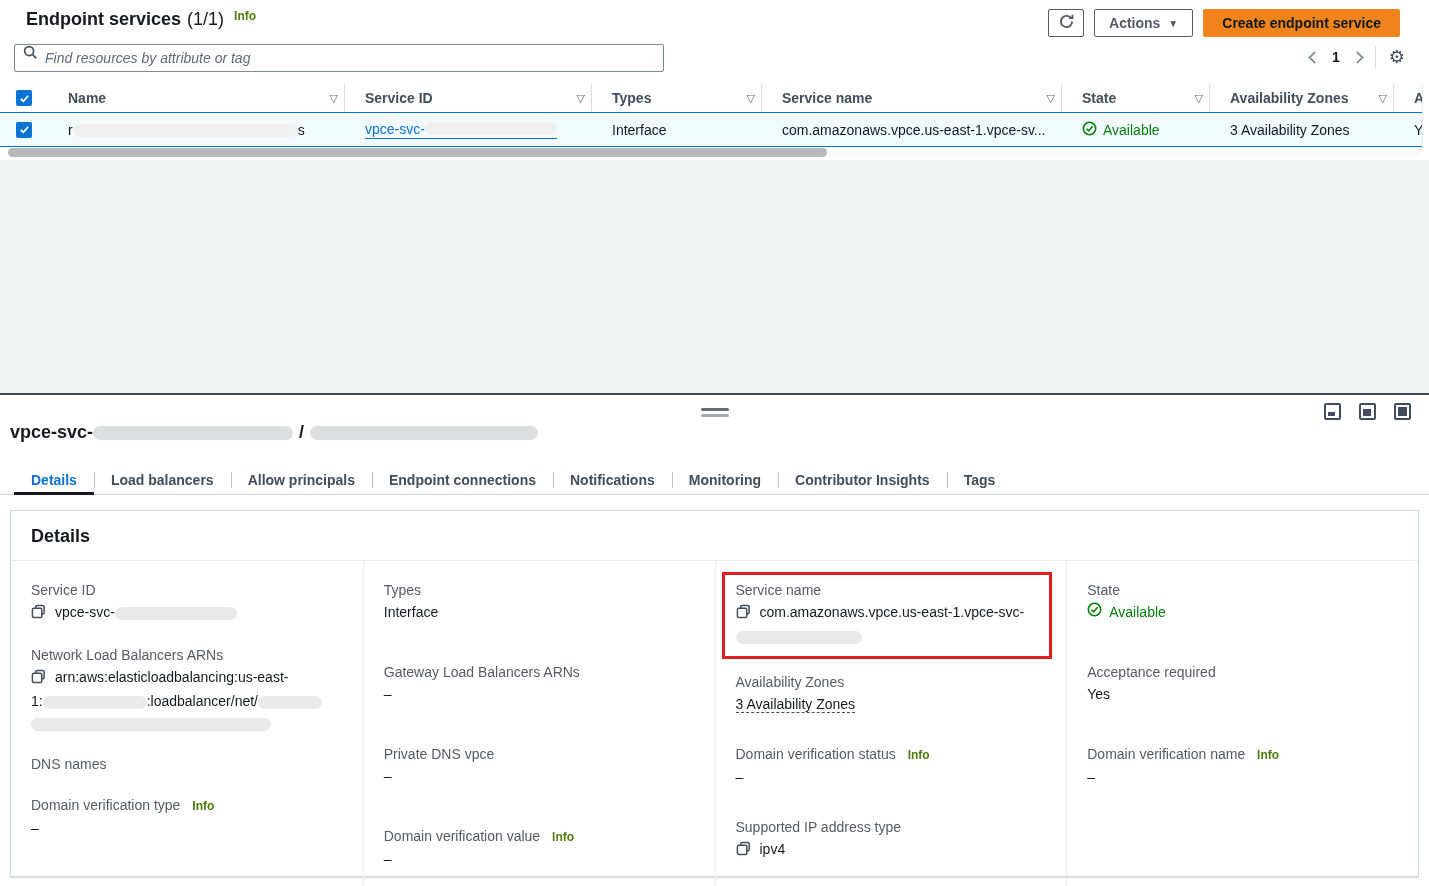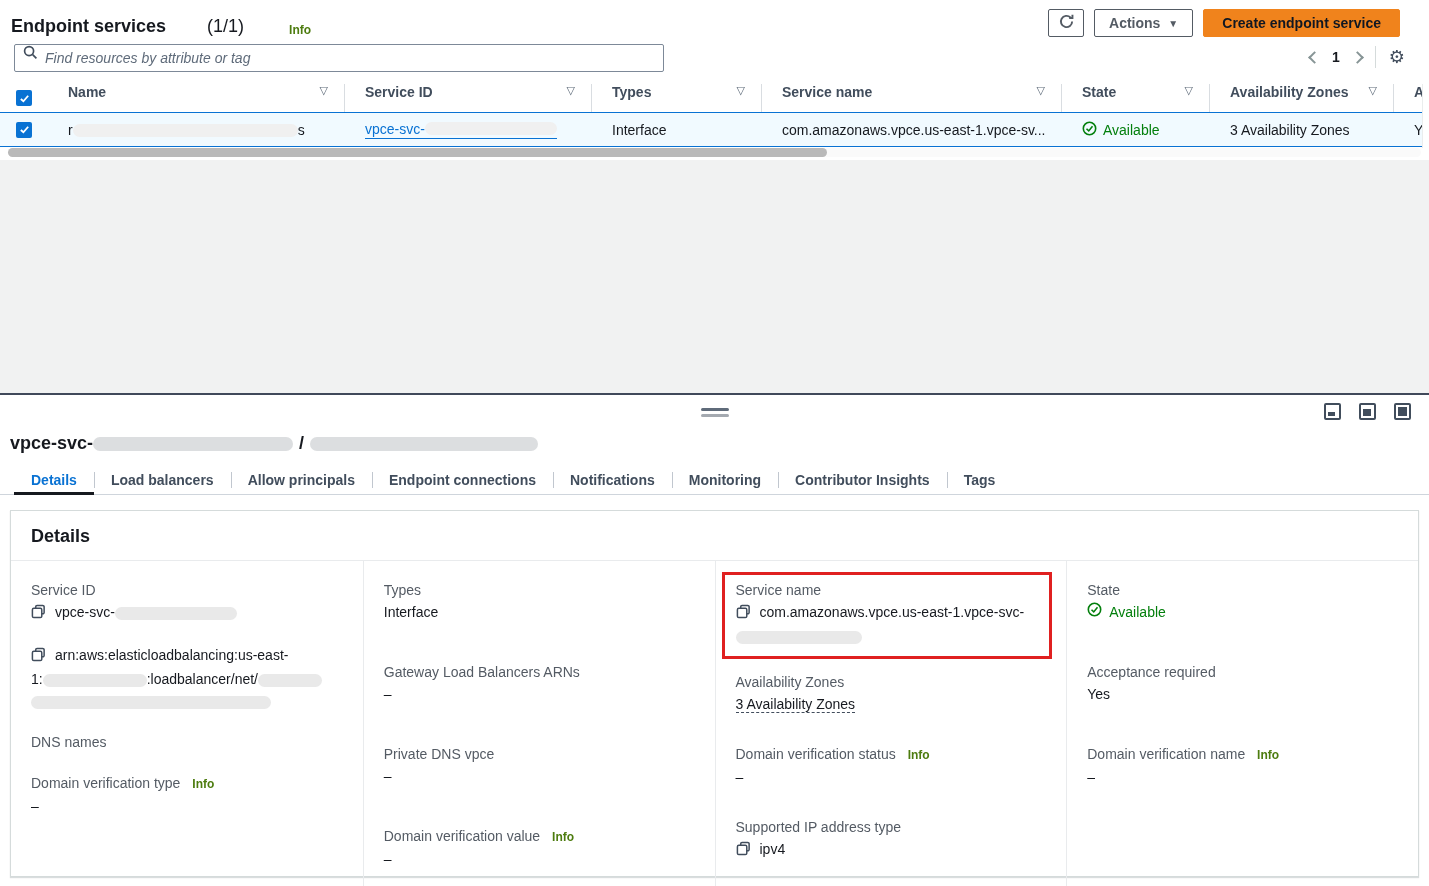--- a/index.html
+++ b/index.html
@@ -5,21 +5,21 @@
   * { margin:0; padding:0; box-sizing:border-box; }
   html,body { width:1429px; height:886px; overflow:hidden; }
   body { font-family:"Liberation Sans","DejaVu Sans",sans-serif; font-size:14px; color:#16191f; background:#fff; }
   .app { position:relative; width:1429px; height:886px; background:#fff; }
 
   
   .table-region { position:absolute; top:0; left:0; right:0; height:160px; background:#fff; z-index:2; }
   .gray-gap { position:absolute; top:160px; left:0; right:0; height:233px; background:#f1f2f2; }
   .split-divider { position:absolute; top:393px; left:0; right:0; height:2px; background:#40495a; }
 
-  .topbar { position:absolute; top:9px; left:11px; right:29px; display:flex; align-items:flex-end;gap:35px; }
+  .topbar { position:absolute; top:9px; left:26px; right:29px; display:flex; align-items:flex-start; }
   .h1 { font-size:18px; font-weight:700; }
   .h1-count { font-size:18px; font-weight:400; color:#16191f; margin-left:6px; }
   .info-link { font-size:12px; font-weight:700; color:#4d7c0f; margin-left:10px; cursor:pointer; }
   .topbar-actions { margin-left:auto; display:flex; gap:10px; }
   .btn { height:28px; border:1px solid #545b64; border-radius:2px; background:#fff; color:#545b64;
          font-weight:700; font-size:14px; display:flex; align-items:center; justify-content:center; padding:0 14px; cursor:pointer; }
   .btn-icon { width:36px; padding:0; }
   .btn-primary { background:#f0831c; border-color:#f0831c; color:#0f1722; padding:0 18px; }
   .caret-down { font-size:10px; margin-left:8px; color:#545b64; }
 
@@ -32,21 +32,21 @@
   .chev { width:9px; height:9px; border-left:2px solid #879596; border-bottom:2px solid #879596; display:inline-block; cursor:pointer; }
   .chev.left  { transform:rotate(45deg); }
   .chev.right { transform:rotate(-135deg); }
   .page-num { font-weight:700; color:#16191f; }
   .pager-sep { width:1px; height:22px; background:#d5dbdb; }
   .gear { font-size:18px; color:#414d5c; cursor:pointer; line-height:1; }
 
   .grid-table { position:absolute; top:84px; left:0; right:0; }
   .t-head, .t-row { display:grid; grid-template-columns:48px 297px 247px 170px 300px 148px 184px 1fr; align-items:center; }
   .t-head { height:28px; }
-  .th { font-weight:700; color:#414d5c; display:flex; align-items:flex-start; height:100%; padding:0 16px 0 20px; border-right:1px solid #d9dde1; }
+  .th { font-weight:700; color:#414d5c; display:flex; align-items:center; height:100%; padding:0 6px 0 20px; border-right:1px solid #d9dde1; }
   .th.no-sep { border-right:none; }
   .th .filter { margin-left:auto; font-size:11px; color:#5f6b7a; cursor:pointer; }
   .t-row { height:35px; background:#f1faff; border-top:1px solid #0972d3; border-bottom:1px solid #0972d3; }
   .td { padding:0 10px 0 20px; white-space:nowrap; overflow:hidden; }
   .cb-cell { display:flex; justify-content:center; align-items:center; height:100%; padding:0; }
   .checkbox { width:16px; height:16px; background:#0972d3; border-radius:2px; display:flex; align-items:center; justify-content:center; cursor:pointer; }
   .link { color:#0972d3; cursor:pointer; }
   .link-underline { border-bottom:1px solid #0972d3; display:inline-flex; align-items:center; padding-bottom:1px; }
   .state-cell { display:flex; align-items:center; gap:6px; color:#037f0c; }
   .az-link { color:#16191f; border-bottom:1px dashed #414d5c; cursor:pointer; }
@@ -63,21 +63,21 @@
   .drag-handle { position:absolute; top:13px; left:50%; transform:translateX(-50%); width:28px; cursor:row-resize; }
   .drag-handle .l1 { height:3px; background:#5f6b7a; border-radius:2px; margin-bottom:3px; }
   .drag-handle .l2 { height:3px; background:#a4a9b0; border-radius:2px; }
   .layout-icons { position:absolute; top:8px; right:18px; display:flex; gap:18px; }
   .lay-ic { width:17px; height:17px; border:2px solid #414d5c; border-radius:2px; position:relative; cursor:pointer; }
   .lay-ic .fill { position:absolute; background:#414d5c; }
   .lay-ic.small .fill  { left:2px; bottom:2px; width:7px;  height:4px; }
   .lay-ic.medium .fill { left:2px; bottom:2px; width:8px;  height:7px; }
   .lay-ic.full .fill   { left:2px; bottom:2px; width:9px; height:9px; }
 
-  .panel-title { position:absolute; top:38px; left:10px; font-size:18px; font-weight:700; white-space:nowrap; }
+  .panel-title { position:absolute; top:27px; left:10px; font-size:18px; font-weight:700; white-space:nowrap; }
   .panel-title .sep { margin:0 6px; }
 
   .tabs { position:absolute; top:71px; left:0; right:0; height:29px; display:flex; align-items:stretch; padding-left:14px; border-bottom:1px solid #cfd5dc; }
   .tab { display:flex; align-items:center; padding:0 17px; font-weight:700; color:#414d5c; cursor:pointer; position:relative; white-space:nowrap; }
   .tab + .tab::before { content:""; position:absolute; left:0; top:6px; height:16px; width:1px; background:#c1c7cf; }
   .tab.active { color:#0972d3; }
   .tab.active::after { content:""; position:absolute; left:0; right:0; bottom:-1px; height:3px; background:#16191f; }
 
   .details-card { position:absolute; top:115px; left:10px; right:10px; bottom:9px; background:#fff; border:1px solid #d5dbdb; box-shadow:0 1px 1px rgba(0,28,36,.15); }
   .card-header { padding:15px 20px 13px; font-size:18px; font-weight:700; border-bottom:1px solid #e9ebed; }
@@ -266,20 +266,21 @@
             <div class="f-label">Service ID</div>
             <div class="f-value">
               <span class="copy-ic"><svg width="15" height="15" viewBox="0 0 16 16">
                     <rect x="1.5" y="4.5" width="10" height="10" rx="1.5" fill="none" stroke="#414d5c" stroke-width="1.6"></rect>
                     <path d="M5 4.5 V3 a1.5 1.5 0 0 1 1.5-1.5 h6 A1.5 1.5 0 0 1 14 3 v6 a1.5 1.5 0 0 1-1.5 1.5 H11.5" fill="none" stroke="#414d5c" stroke-width="1.6"></path>
                   </svg></span><span>vpce-svc-</span><span class="blob" style="width:122px"></span>
             </div>
           </div>
 
           <div class="group">
+            <div class="f-label">Network Load Balancers ARNs</div>
             <div class="f-value">
               <span class="copy-ic"><svg width="15" height="15" viewBox="0 0 16 16">
                     <rect x="1.5" y="4.5" width="10" height="10" rx="1.5" fill="none" stroke="#414d5c" stroke-width="1.6"></rect>
                     <path d="M5 4.5 V3 a1.5 1.5 0 0 1 1.5-1.5 h6 A1.5 1.5 0 0 1 14 3 v6 a1.5 1.5 0 0 1-1.5 1.5 H11.5" fill="none" stroke="#414d5c" stroke-width="1.6"></path>
                   </svg></span><span>arn:aws:elasticloadbalancing:us-east-</span><br>
               <span>1:</span><span class="blob" style="width:104px"></span><span>:loadbalancer/net/</span><span class="blob" style="width:64px"></span><br>
               <span class="blob" style="width:240px"></span>
             </div>
           </div>
 

